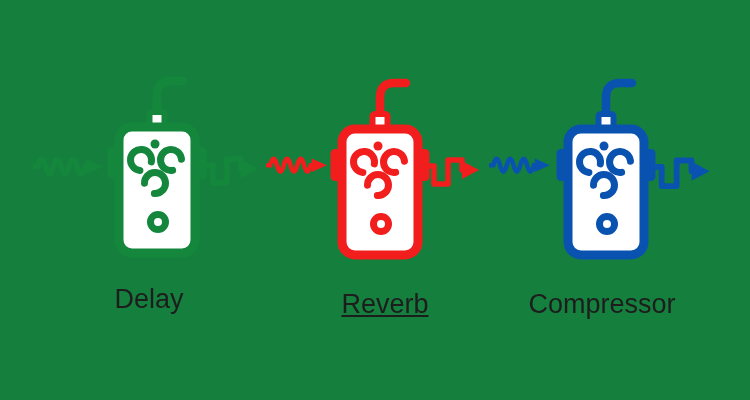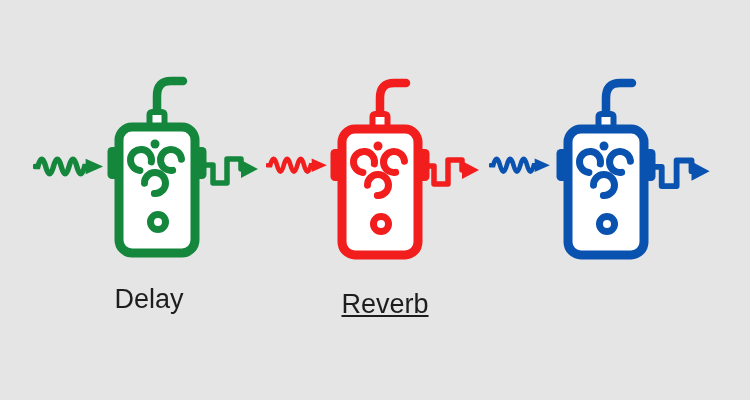--- a/index.html
+++ b/index.html
@@ -60,21 +60,21 @@
       <polygon points="54,10 72,18 54,26" fill="currentColor"></polygon>
     </symbol>
 
     <symbol id="sym-square" viewBox="0 0 62 44">
       <path d="M2,14 h9 v18 h14 v-24 h14 v10" fill="none" stroke="currentColor" stroke-width="5.5" stroke-linecap="round" stroke-linejoin="round"></path>
       <polygon points="39,9 56,18 39,27" fill="currentColor"></polygon>
     </symbol>
   </defs>
 </svg>
 
-<div class="stage" style="background: #e5e5e5;">
+<div class="stage" style="background: #15803d;">
 
   <svg id="sine-1" class="abs" viewBox="0 0 78 36" style="color: rgb(20, 135, 60);">
       <use href="#sym-sine"></use>
     </svg>
   <svg id="pedal-1" class="abs" viewBox="0 0 100 190" style="color: rgb(20, 135, 60);">
       <use href="#sym-pedal"></use>
     </svg>
   <svg id="square-1" class="abs" viewBox="0 0 62 44" style="color: rgb(20, 135, 60);">
       <use href="#sym-square"></use>
     </svg>
@@ -94,13 +94,14 @@
     </svg>
   <svg id="pedal-3" class="abs" viewBox="0 0 100 190" style="color: rgb(10, 82, 175);">
       <use href="#sym-pedal"></use>
     </svg>
   <svg id="square-3" class="abs" viewBox="0 0 62 44" style="color: rgb(10, 82, 175);">
       <use href="#sym-square"></use>
     </svg>
 
   <div id="label-1" class="pedal-label" style="color: rgb(29, 29, 29);">Delay</div>
   <div id="label-2" class="pedal-label" style="color: rgb(29, 29, 29); text-decoration: underline;">Reverb</div>
+  <div id="label-3" class="pedal-label" style="color: rgb(29, 29, 29);">Compressor</div>
 </div>
 
 </body></html>

